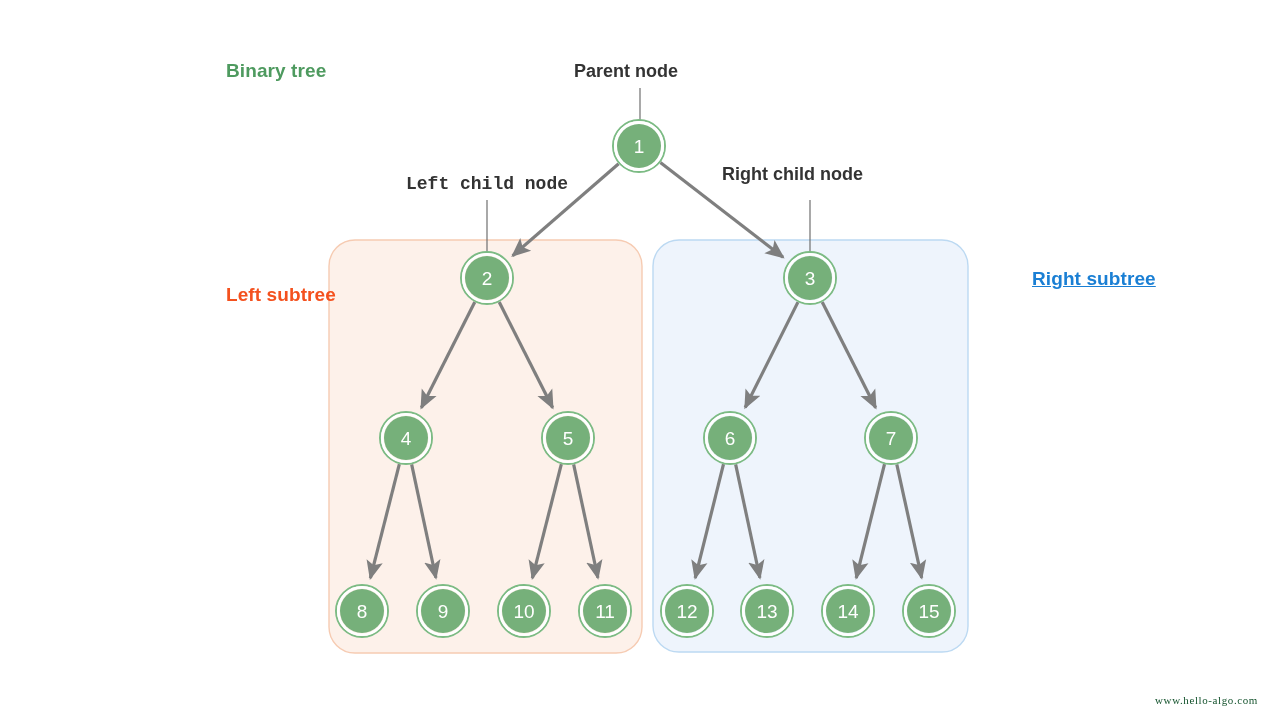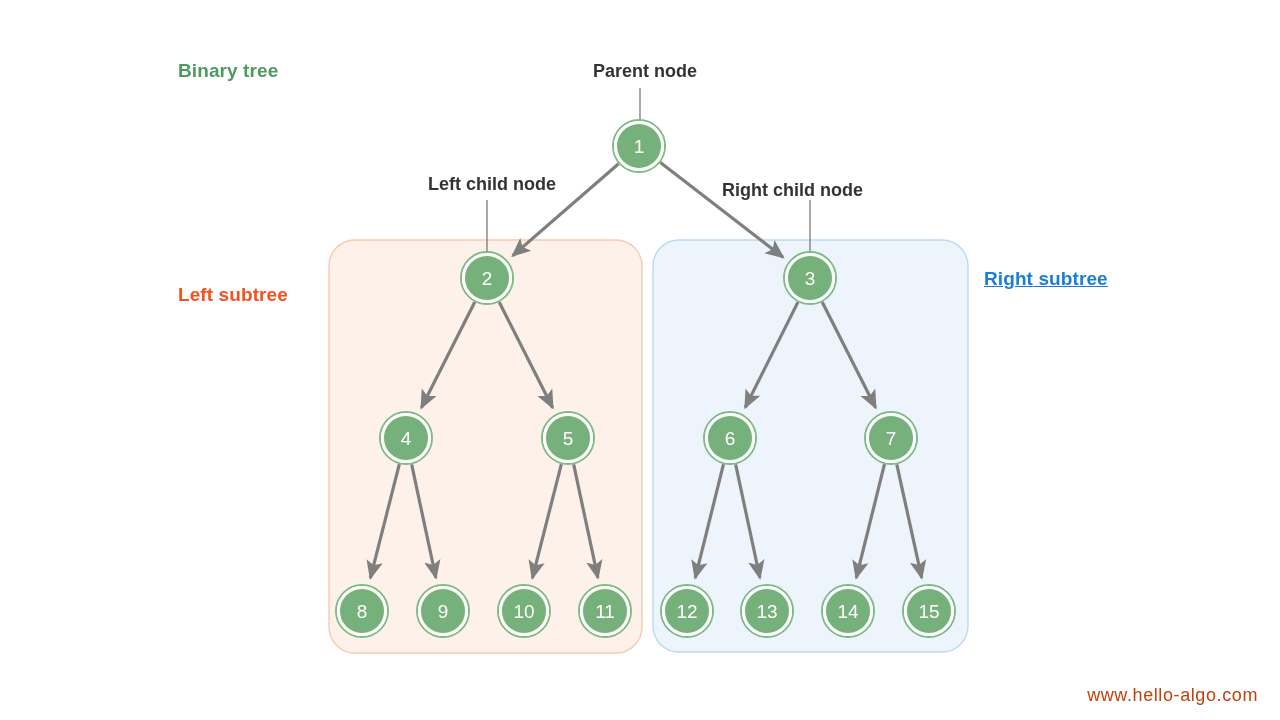--- a/index.html
+++ b/index.html
@@ -27,69 +27,71 @@
     top: 0;
     width: 1280px;
     height: 720px;
   }
   .panel-label {
     position: absolute;
     font-size: 19px;
     font-weight: bold;
     letter-spacing: 0.1px;
     white-space: nowrap;
+    margin-left: 48px;
   }
   .callout-label {
     position: absolute;
     font-size: 18px;
     font-weight: bold;
     color: #333333;
     white-space: nowrap;
   }
   .node-text {
     font-family: "Liberation Sans", sans-serif;
     font-size: 19px;
     fill: #ffffff;
     text-anchor: middle;
     dominant-baseline: central;
   }
   #watermark {
     position: absolute;
     right: 22px;
     bottom: 14px;
-    font-family: Liberation Sans, sans-serif;
-    font-size: 18px;
-    color: #c2410c;
+    font-family: Liberation Serif, serif;
+    font-size: 11px;
+    color: #14532d;
     letter-spacing: 0.6px;
     white-space: nowrap;
   }
   #title-binary-tree {
     left: 178px;
     top: 60px;
   }
   #label-left-subtree {
     left: 178px;
     top: 284px;
   }
   #label-right-subtree {
     left: 984px;
     top: 268px;
     text-decoration: underline;
   }
   #label-parent-node {
-    left: 593px;
+    left: 574px;
     top: 61px;
   }
   #label-left-child {
-    left: 428px;
+    left: 406px;
     top: 174px;
+    font-family: Liberation Mono, monospace;
   }
   #label-right-child {
     left: 722px;
-    top: 180px;
+    top: 164px;
   }
 </style>
 </head>
 <body>
 
 <div id="stage">
 
   <svg id="diagram-svg" viewBox="0 0 1280 720">
     <defs>
       <marker id="arrowhead" markerWidth="7" markerHeight="7" refX="5.4" refY="3.1" orient="auto" markerUnits="strokeWidth">

